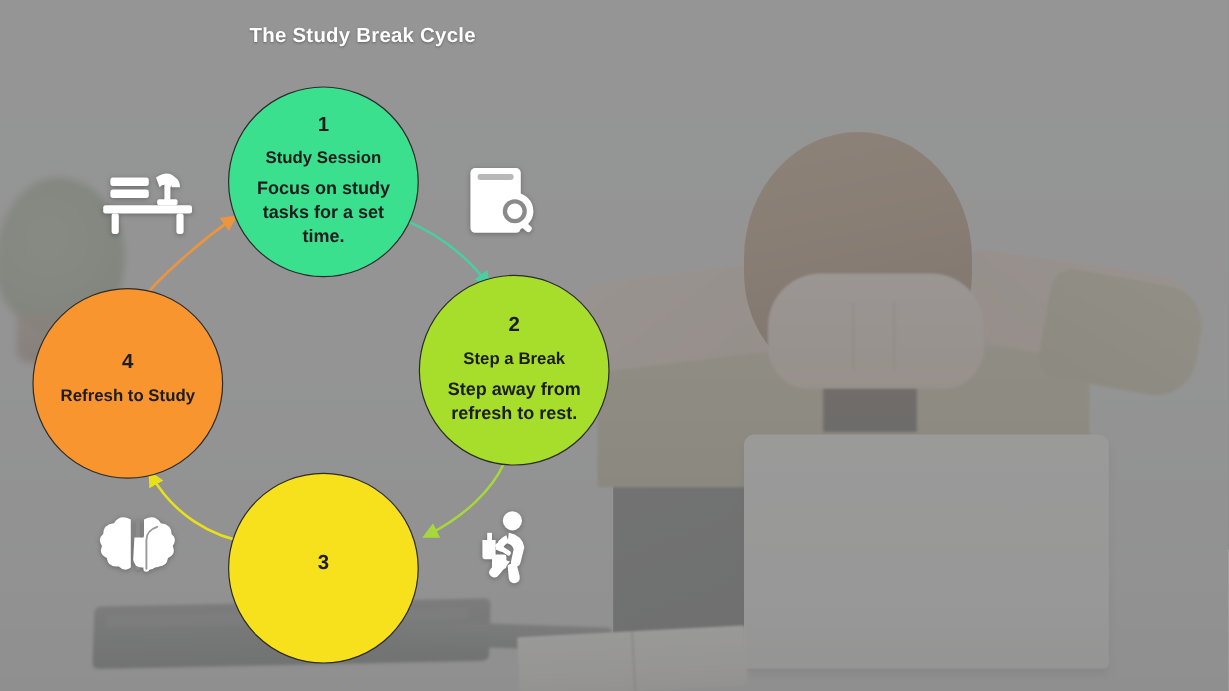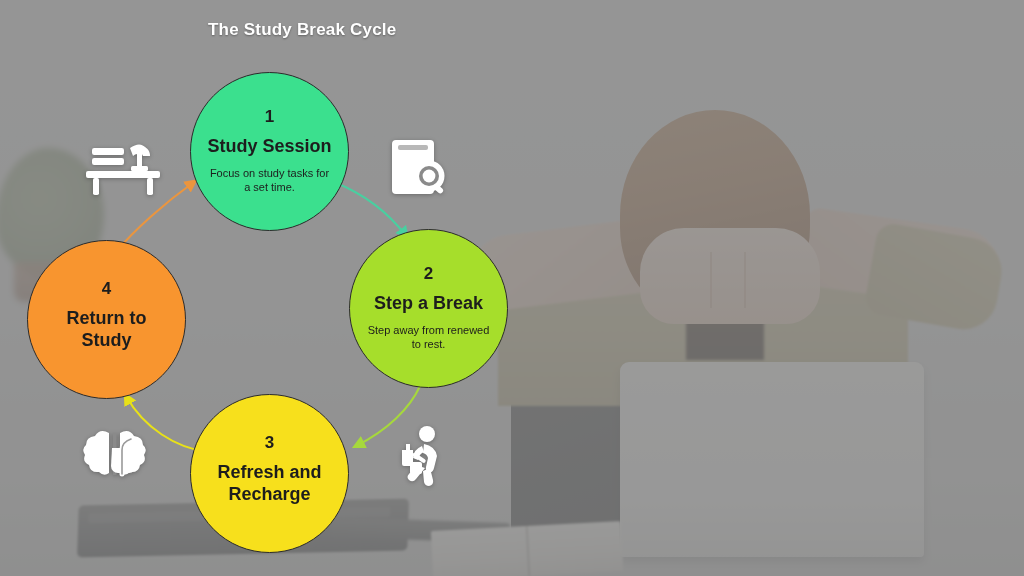--- a/index.html
+++ b/index.html
@@ -140,25 +140,25 @@
     align-items:center; justify-content:center;
     text-align:center;
     color:#1d1d1d;
     padding:0 16px;
   }
   .node .num {
     font-size:17px; font-weight:bold; line-height:1;
     margin-bottom:11px;
   }
   .node .ttl {
-    font-size:18px; font-weight:bold; line-height:1.22;
+    font-size:14px; font-weight:bold; line-height:1.22;
     margin-bottom:8px;
   }
   .node .dsc {
-    font-size:11px; line-height:1.32; font-weight:normal;
+    font-size:15px; line-height:1.32; font-weight:bold;
   }
 
   #node1 { left:190px; top:72px;  width:159px; height:159px; background:#3be08e; }
   #node2 { left:349px; top:229px; width:159px; height:159px; background:#a6de2b; }
   #node3 { left:190px; top:394px; width:159px; height:159px; background:#f7e01c; }
   #node4 { left:27px;  top:240px; width:159px; height:159px; background:#f8952f; }
 
   .arrow { position:absolute; overflow:visible; }
   #arrow12 { left:330px; top:178px;  width:110px; height:80px; }
   #arrow23 { left:332px; top:382px;  width:110px; height:80px; }
@@ -281,27 +281,26 @@
 
     <div class="node" id="node1">
       <div class="num">1</div>
       <div class="ttl">Study Session</div>
       <div class="dsc">Focus on study tasks for a set time.</div>
     </div>
 
     <div class="node" id="node2">
       <div class="num">2</div>
       <div class="ttl">Step a Break</div>
-      <div class="dsc">Step away from renewed to rest.</div>
+      <div class="dsc">Step away from refresh to rest.</div>
     </div>
 
     <div class="node" id="node3">
       <div class="num">3</div>
-      <div class="ttl">Refresh and Recharge</div>
     </div>
 
     <div class="node" id="node4">
       <div class="num">4</div>
-      <div class="ttl">Return to Study</div>
+      <div class="ttl">Refresh to Study</div>
     </div>
 
   </div>
 </div>
 
 </body></html>

